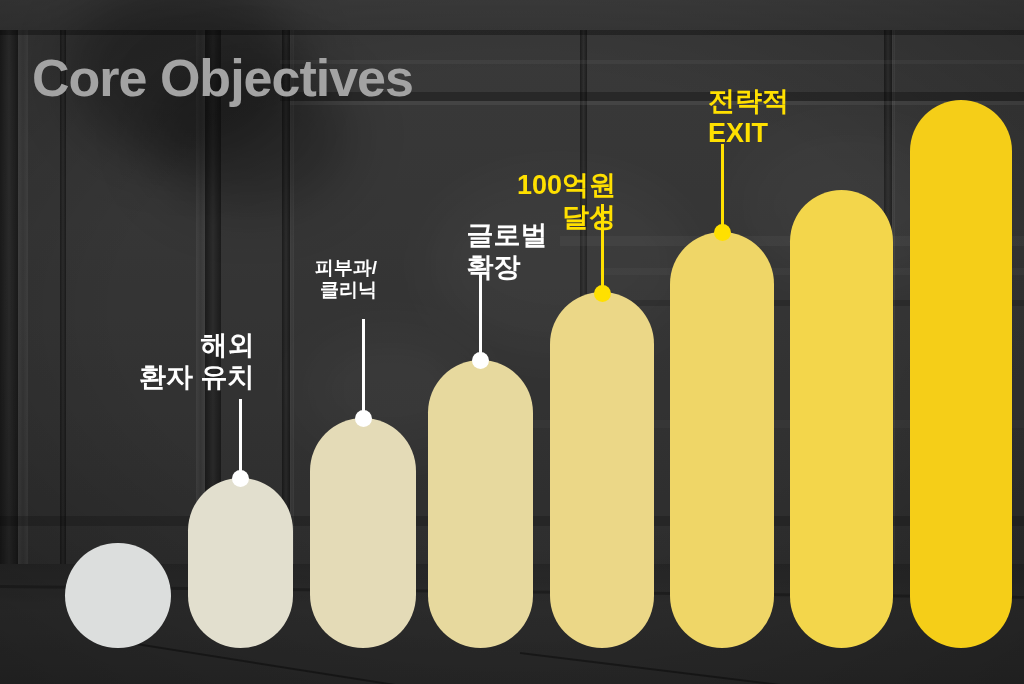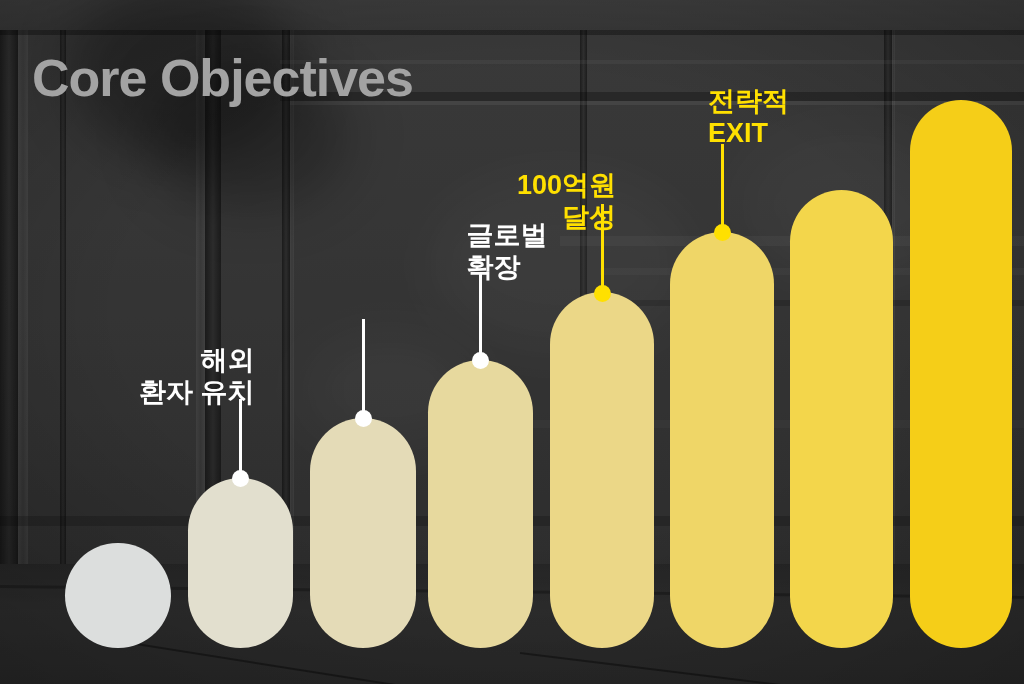--- a/index.html
+++ b/index.html
@@ -129,25 +129,26 @@
       <div class="bar" style="left: 428px; top: 360px; width: 105px; height: 288px; background: rgb(231, 217, 158); border-radius: 52.5px;"></div>
       <div class="bar" style="left: 550px; top: 292px; width: 104px; height: 356px; background: rgb(235, 215, 135); border-radius: 52px;"></div>
       <div class="bar" style="left: 670px; top: 232px; width: 104px; height: 416px; background: rgb(239, 214, 103); border-radius: 52px;"></div>
       <div class="bar" style="left: 790px; top: 190px; width: 103px; height: 458px; background: rgb(243, 214, 75); border-radius: 51.5px;"></div>
       <div class="bar" style="left: 910px; top: 100px; width: 102px; height: 548px; background: rgb(245, 206, 24); border-radius: 51px;"></div>
     </div>
 
   <div id="labels-layer">
       <div class="conn-line" style="left: 239px; top: 399px; height: 79px; background: rgb(255, 255, 255);"></div>
       <div class="conn-dot" style="left: 232px; top: 470px; background: rgb(255, 255, 255);"></div>
-      <div class="label white rt" style="width: 150px; top: 345px; left: 104.5px;"><span class="main">해외
+      <div class="label white rt" style="width: 150px; top: 330px; left: 104.5px;"><span class="main">해외
 환자 유치</span></div>
       <div class="conn-line" style="left: 361.5px; top: 319px; height: 99px; background: rgb(255, 255, 255);"></div>
       <div class="conn-dot" style="left: 354.5px; top: 410px; background: rgb(255, 255, 255);"></div>
-      <div class="label white rt" style="width: 152px; top: 257px; left: 225px;"></div>
+      <div class="label white rt" style="width: 152px; top: 257px; left: 225px;"><span class="sub">피부과/
+클리닉</span></div>
       <div class="conn-line" style="left: 479px; top: 274px; height: 86px; background: rgb(255, 255, 255);"></div>
       <div class="conn-dot" style="left: 472px; top: 352px; background: rgb(255, 255, 255);"></div>
       <div class="label white lt" style="width: 150px; top: 220px; left: 466.5px;"><span class="main">글로벌
 확장</span></div>
       <div class="conn-line" style="left: 600.5px; top: 204px; height: 89px; background: rgb(255, 224, 0);"></div>
       <div class="conn-dot" style="left: 593.5px; top: 285px; background: rgb(255, 224, 0);"></div>
       <div class="label yellow rt" style="width: 165px; top: 146px; left: 451px; margin-top: 24px;"><span class="main">100억원
 달성</span></div>
       <div class="conn-line" style="left: 720.5px; top: 144px; height: 88px; background: rgb(255, 224, 0);"></div>
       <div class="conn-dot" style="left: 713.5px; top: 224px; background: rgb(255, 224, 0);"></div>

